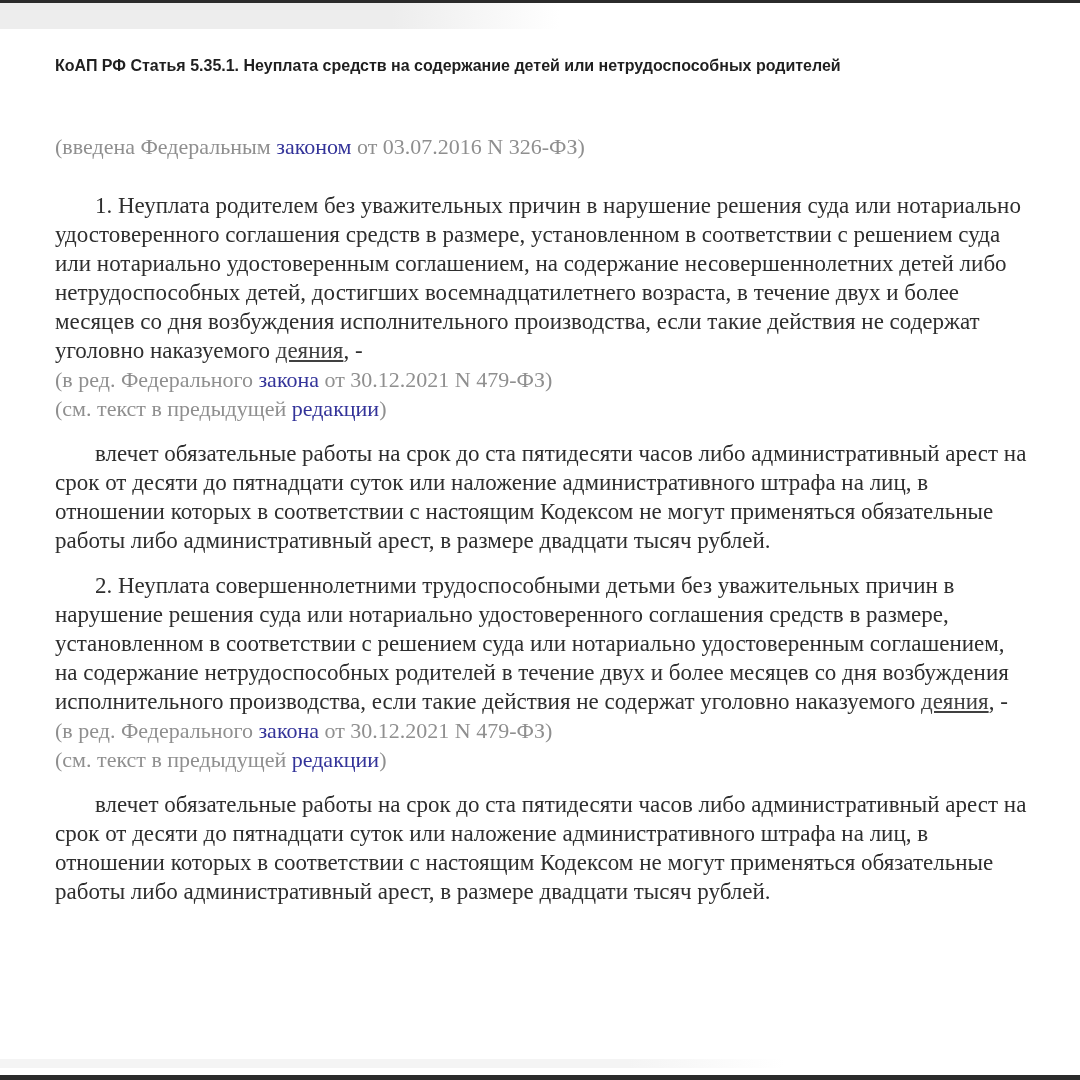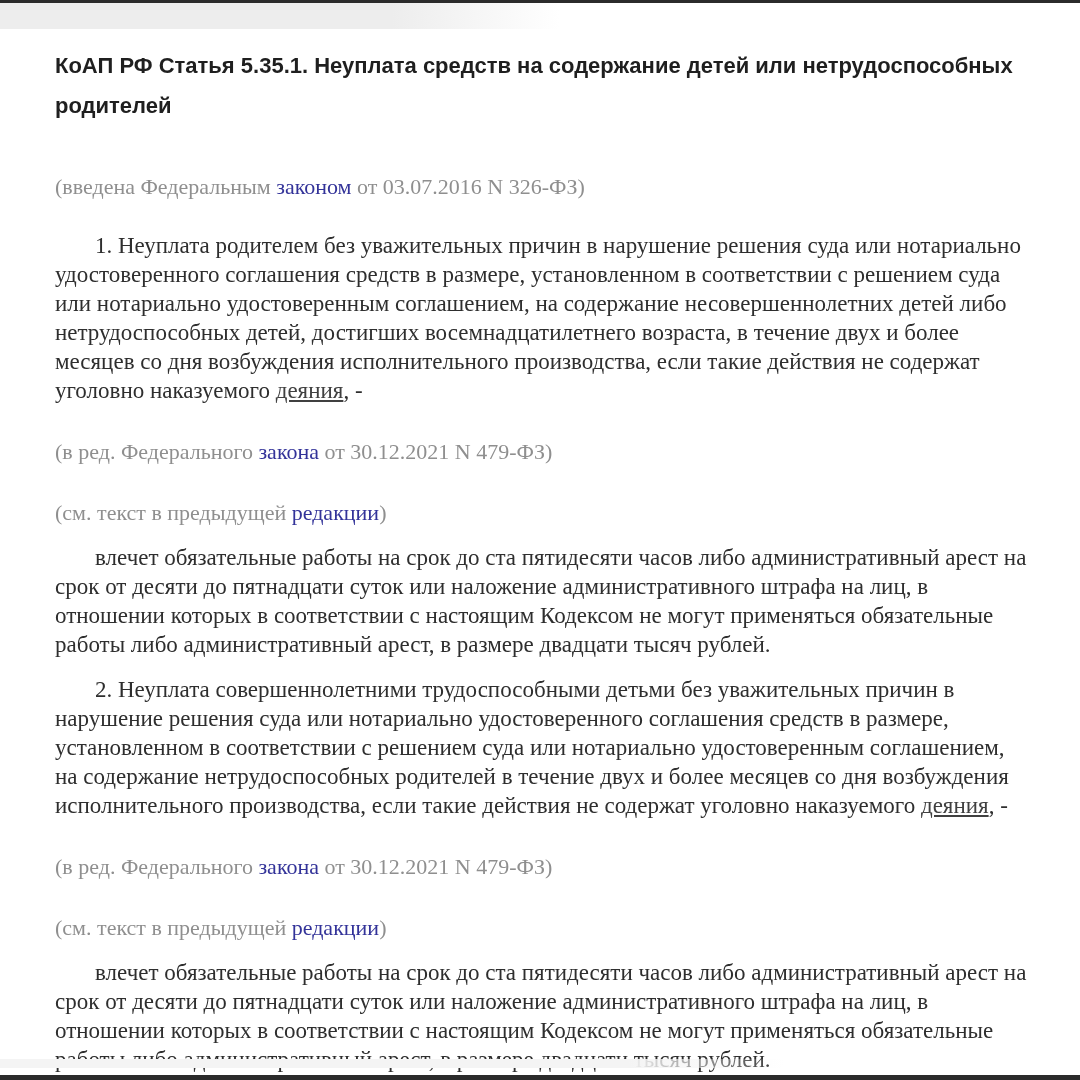--- a/index.html
+++ b/index.html
@@ -36,42 +36,41 @@
   }
   .doc {
     position: absolute;
     top: 0; left: 0;
     box-sizing: border-box;
     width: 1080px;
     padding: 46px 52px 0 55px;
   }
   h1.article-title {
     font-family: "Liberation Sans", sans-serif;
-    font-size: 22px;
+    font-size: 16px;
     line-height: 40px;
     font-weight: 700;
     color: #1f1f1f;
     margin: 0 0 46px 0;
   }
   p {
     font-size: 23px;
     line-height: 29px;
     margin: 0;
   }
   p.para {
     color: #2e2e2e;
     text-indent: 40px;
     margin-top: 16px;
   }
   p.note {
     color: #8f8f8f;
     font-size: 22px;
     line-height: 29px;
     text-indent: 0;
-    margin-top: 32px;
   }
   p.note.intro { margin-bottom: 30px; }
   a.lnk {
     color: #333399;
     text-decoration: none;
     cursor: pointer;
   }
   a.lnk.u {
     color: #404040;
     text-decoration: underline;

